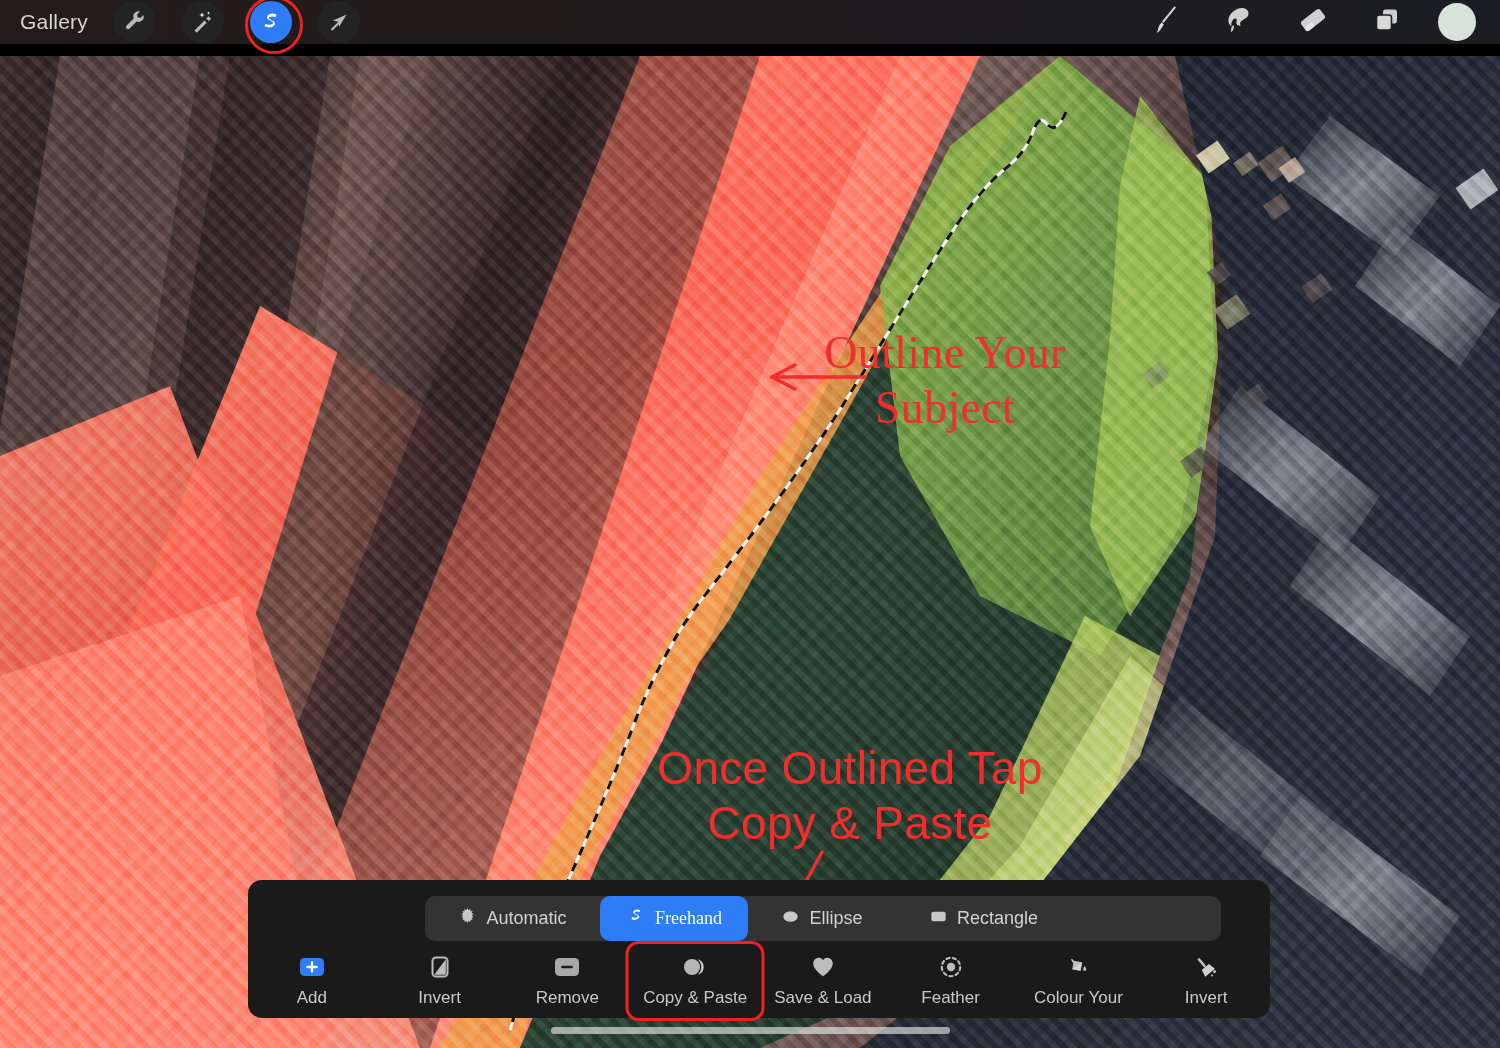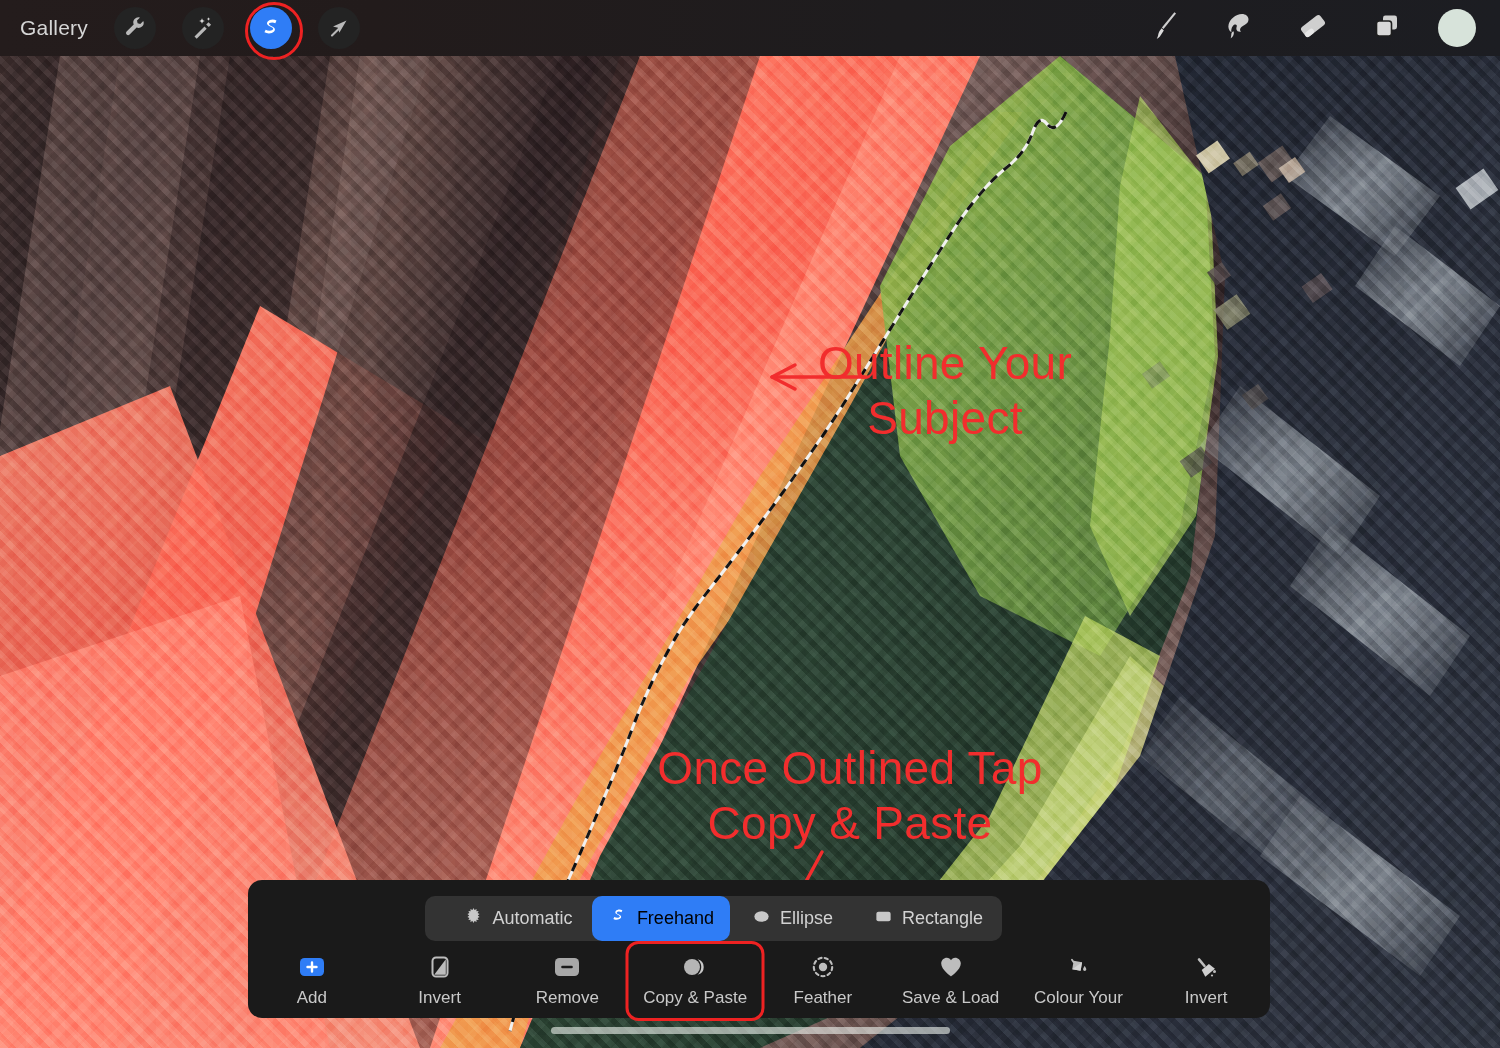--- a/index.html
+++ b/index.html
@@ -40,21 +40,21 @@
   #mosaic2 {
     position: absolute; left: 0; top: 0; width: 1500px; height: 992px;
     pointer-events: none; opacity: .30; mix-blend-mode: soft-light;
     background-image:
       repeating-linear-gradient(45deg, rgba(255,255,255,.5) 0 6px, rgba(0,0,0,.5) 6px 12px),
       repeating-linear-gradient(135deg, rgba(255,255,255,.35) 0 7px, rgba(0,0,0,.35) 7px 14px);
   }
 
   
   #topbar {
-    position: absolute; left: 0; top: 0; width: 1500px; height: 56px;
+    position: absolute; left: 0; top: 0; width: 1500px; height: 44px;
     background: linear-gradient(90deg,#241c1c 0%, #221b1b 25%, #1e1c1e 60%, #1c1d22 100%);
     display: flex; align-items: center;
     z-index: 40;
   }
   #gallery-btn {
     color: #d6d6d6; font-size: 21px; margin-left: 20px; letter-spacing: .2px;
     cursor: pointer;
   }
   .tool-circle {
     width: 42px; height: 42px; border-radius: 50%;
@@ -76,39 +76,39 @@
     width: 38px; height: 38px; border-radius: 50%;
     background: #d7e3da; margin-right: 24px; cursor: pointer;
   }
 
   
   .annotation {
     position: absolute; color: #f22d2d; font-size: 46px; line-height: 1.2;
     font-weight: 400; text-align: center; white-space: pre-line; z-index: 30;
     letter-spacing: .3px;
   }
-  #ann-1 { left: 795px; top: 336px; width: 300px; }
+  #ann-1 { left: 795px; top: 325px; width: 300px; font-family: Liberation Serif, serif; }
   #ann-2 { left: 630px; top: 728px; width: 440px; margin-top: 13px; }
   #arrows { position: absolute; left: 0; top: 0; width: 1500px; height: 1048px; z-index: 31; pointer-events: none; }
 
   
   #bottom-panel {
     position: absolute; left: 248px; top: 880px; width: 1022px; height: 138px;
     background: #1a1a1a; border-radius: 14px; z-index: 35;
   }
   #mode-segment {
-    position: absolute; left: 177px; top: 16px; width: 577px; height: 45px;
-    background: #333333; border-radius: 10px; display: flex; align-items: center; padding-left: 20px;
+    position: absolute; left: 177px; top: 16px; width: 796px; height: 45px;
+    background: #333333; border-radius: 10px; display: flex; align-items: center;
   }
   .seg {
     display: flex; align-items: center; justify-content: center; gap: 9px;
     height: 45px; border-radius: 10px; cursor: pointer;
     color: #d2d2d2; font-size: 18px; padding: 0 16px;
   }
-  .seg.active { background: #2f7df6; color: #000000; }
+  .seg.active { background: #2f7df6; color: #fef9c3; font-family: Liberation Serif, serif; }
   #seg-automatic { width: 175px; }
   #seg-freehand  { width: 148px; }
   #seg-rectangle { width: 175px; }
   #seg-ellipse   { width: 148px; }
 
   #action-row {
     position: absolute; left: 0; top: 68px; width: 1022px; height: 70px;
     display: flex; align-items: flex-start;
   }
   .action {
@@ -432,37 +432,37 @@
         <span class="aicon">
           <svg width="32" height="24" viewBox="0 0 32 24">
             <circle cx="13" cy="12" r="8" fill="#b5b5b5"></circle>
             <path d="M18 4a8 8 0 0 1 0 16 8 8 0 0 0 0-16z" fill="#d8d8d8"></path>
             <path d="M18.5 4.2a8 8 0 0 1 0 15.6 10 10 0 0 0 0-15.6z" fill="#c9c9c9"></path>
           </svg>
         </span>
         <span class="alabel">Copy &amp; Paste</span>
       </div>
 
+      <div class="action" id="act-save-load">
+        <span class="aicon">
+          <svg width="26" height="24" viewBox="0 0 26 24">
+            <path d="M13 21.5S3.2 14.8 3.2 8.6C3.2 5 6 2.8 8.8 2.8c2 0 3.4 1.1 4.2 2.4.8-1.3 2.2-2.4 4.2-2.4 2.8 0 5.6 2.2 5.6 5.8 0 6.2-9.8 12.9-9.8 12.9z" fill="#bdbdbd"></path>
+          </svg>
+        </span>
+        <span class="alabel">Save &amp; Load</span>
+      </div>
+
       <div class="action" id="act-feather">
         <span class="aicon">
           <svg width="26" height="26" viewBox="0 0 26 26">
             <circle cx="13" cy="13" r="4.2" fill="#bdbdbd"></circle>
             <circle cx="13" cy="13" r="9.2" fill="none" stroke="#bdbdbd" stroke-width="2.1" stroke-dasharray="3.2 3.2" stroke-linecap="round"></circle>
           </svg>
         </span>
         <span class="alabel">Feather</span>
-      </div>
-
-      <div class="action" id="act-save-load">
-        <span class="aicon">
-          <svg width="26" height="24" viewBox="0 0 26 24">
-            <path d="M13 21.5S3.2 14.8 3.2 8.6C3.2 5 6 2.8 8.8 2.8c2 0 3.4 1.1 4.2 2.4.8-1.3 2.2-2.4 4.2-2.4 2.8 0 5.6 2.2 5.6 5.8 0 6.2-9.8 12.9-9.8 12.9z" fill="#bdbdbd"></path>
-          </svg>
-        </span>
-        <span class="alabel">Save &amp; Load</span>
       </div>
 
       <div class="action" id="act-colour-fill">
         <span class="aicon">
           <svg width="26" height="26" viewBox="0 0 26 26">
             <g transform="rotate(-35 13 13)">
               <path d="M7 11.5L13 5.5l6 6-6 6z" fill="#bdbdbd"></path>
               <path d="M7 11.5h12l-6 6z" fill="#d4d4d4"></path>
               <path d="M12.2 3.6v3" stroke="#bdbdbd" stroke-width="1.8" stroke-linecap="round"></path>
             </g>

